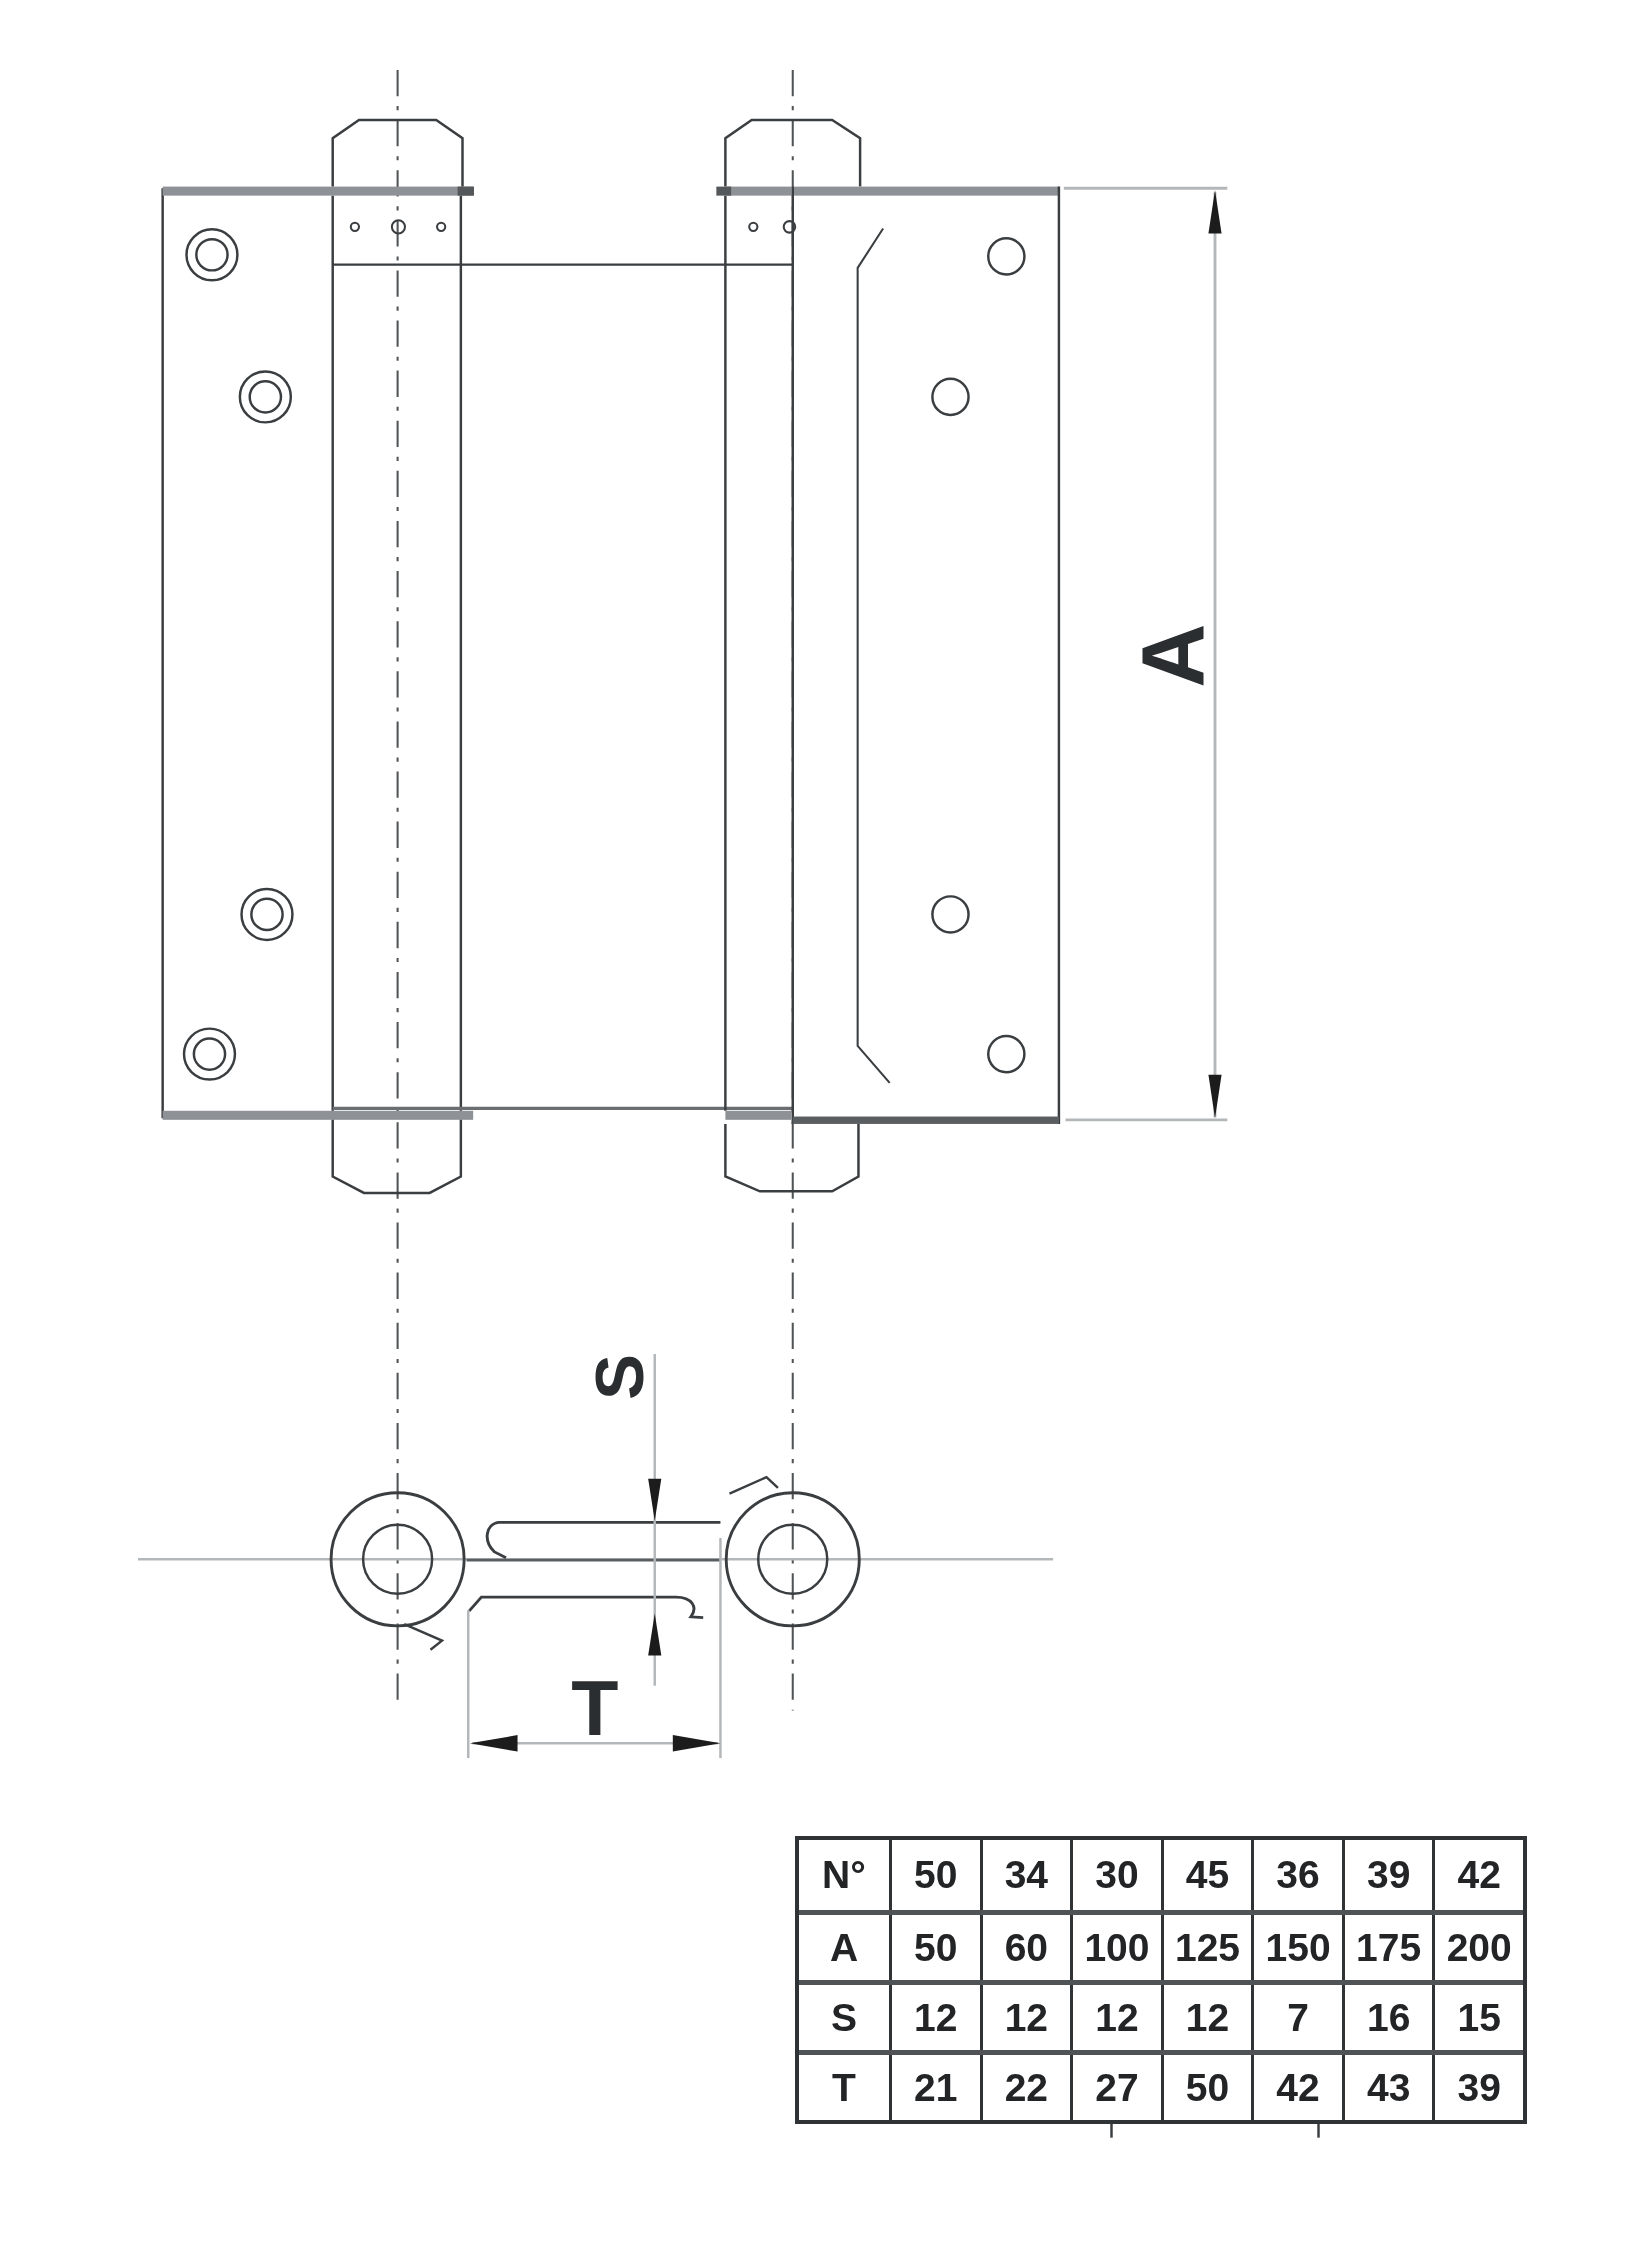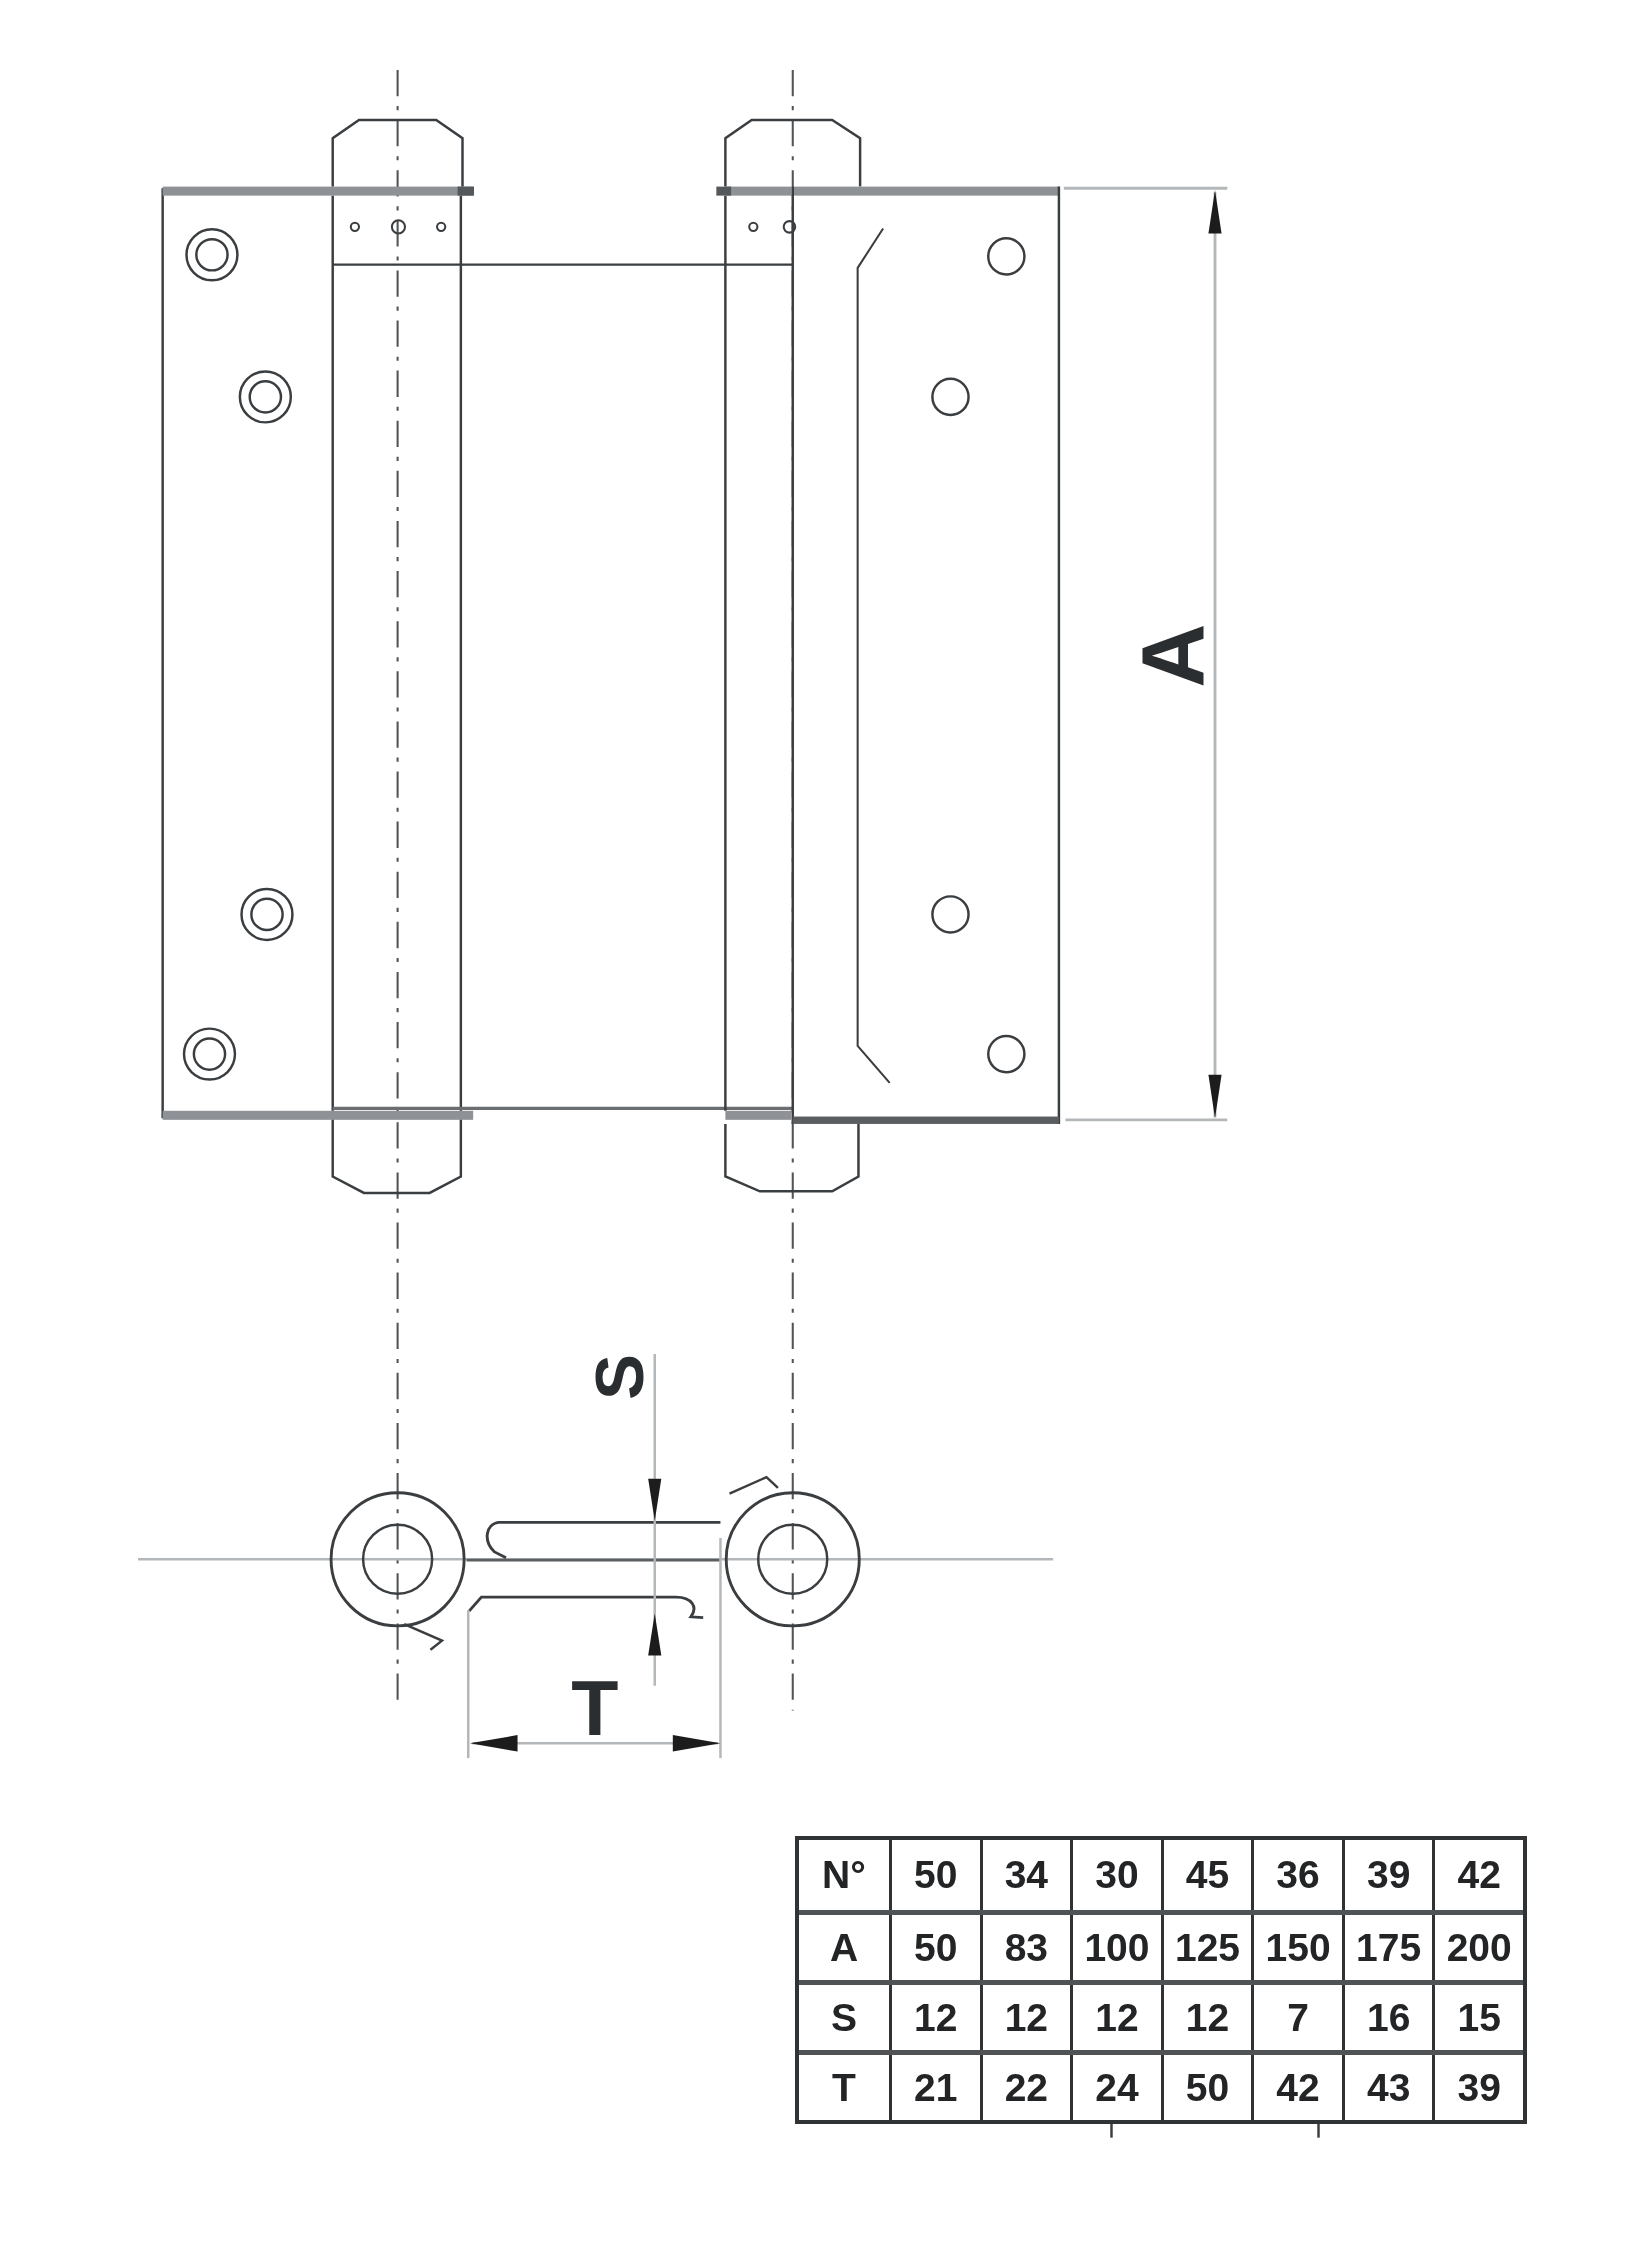--- a/index.html
+++ b/index.html
@@ -153,42 +153,42 @@
         <div class="tcell">34</div>
         <div class="tcell">30</div>
         <div class="tcell">45</div>
         <div class="tcell">36</div>
         <div class="tcell">39</div>
         <div class="tcell">42</div>
       </div>
       <div class="trow">
         <div class="tcell">A</div>
         <div class="tcell">50</div>
-        <div class="tcell">83</div>
+        <div class="tcell">60</div>
         <div class="tcell">100</div>
         <div class="tcell">125</div>
         <div class="tcell">150</div>
         <div class="tcell">175</div>
         <div class="tcell">200</div>
       </div>
       <div class="trow">
         <div class="tcell">S</div>
         <div class="tcell">12</div>
         <div class="tcell">12</div>
         <div class="tcell">12</div>
         <div class="tcell">12</div>
         <div class="tcell">7</div>
         <div class="tcell">16</div>
         <div class="tcell">15</div>
       </div>
       <div class="trow">
         <div class="tcell">T</div>
         <div class="tcell">21</div>
         <div class="tcell">22</div>
-        <div class="tcell">24</div>
+        <div class="tcell">27</div>
         <div class="tcell">50</div>
         <div class="tcell">42</div>
         <div class="tcell">43</div>
         <div class="tcell">39</div>
       </div>
     </div>
 
 </div>
 
 

